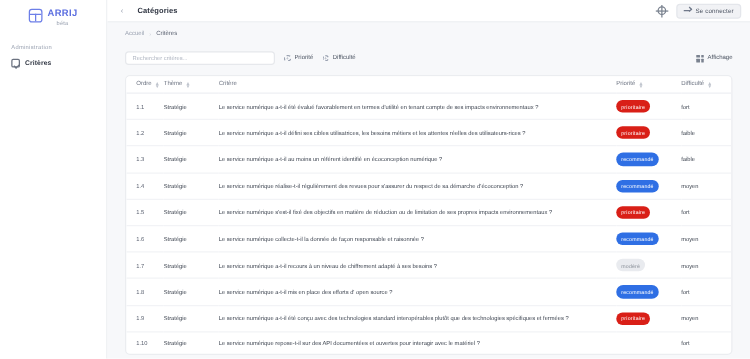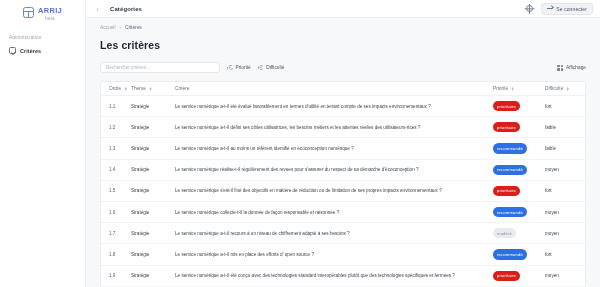--- a/index.html
+++ b/index.html
@@ -264,21 +264,20 @@
     </header>
 
     <div class="content">
 
       <nav class="breadcrumb">
         <span class="bc-link">Accueil</span>
         <span class="bc-sep">›</span>
         <span class="bc-current">Critères</span>
       </nav>
 
-      <h1 class="page-title">Les critères</h1>
 
       <div class="filterbar">
         <div class="search-wrap">
           <input class="search-input" type="text" placeholder="Rechercher critères..." style="">
         </div>
 
         <div class="chip">
           <span class="chip-ico"></span>
           <span>Priorité</span>
         </div>

